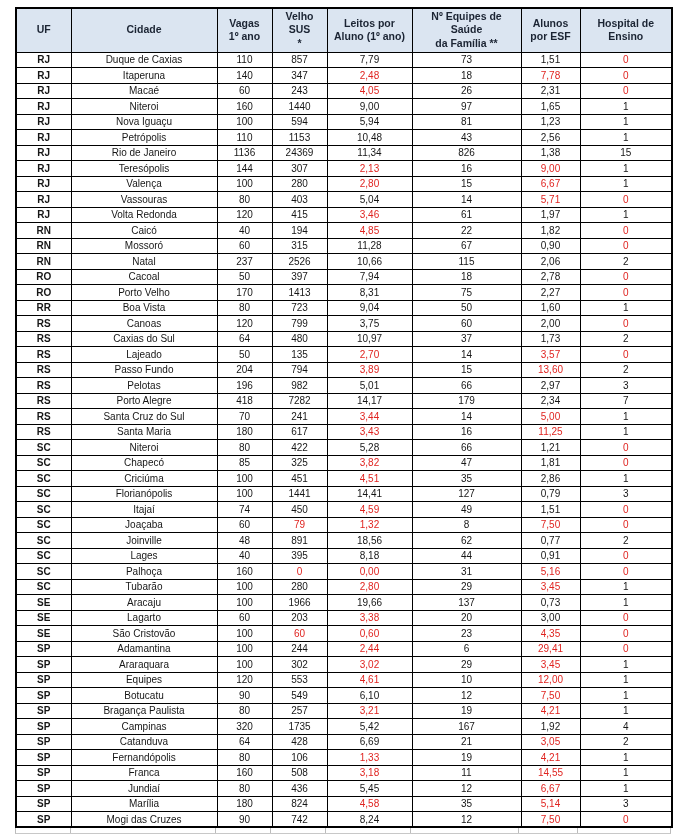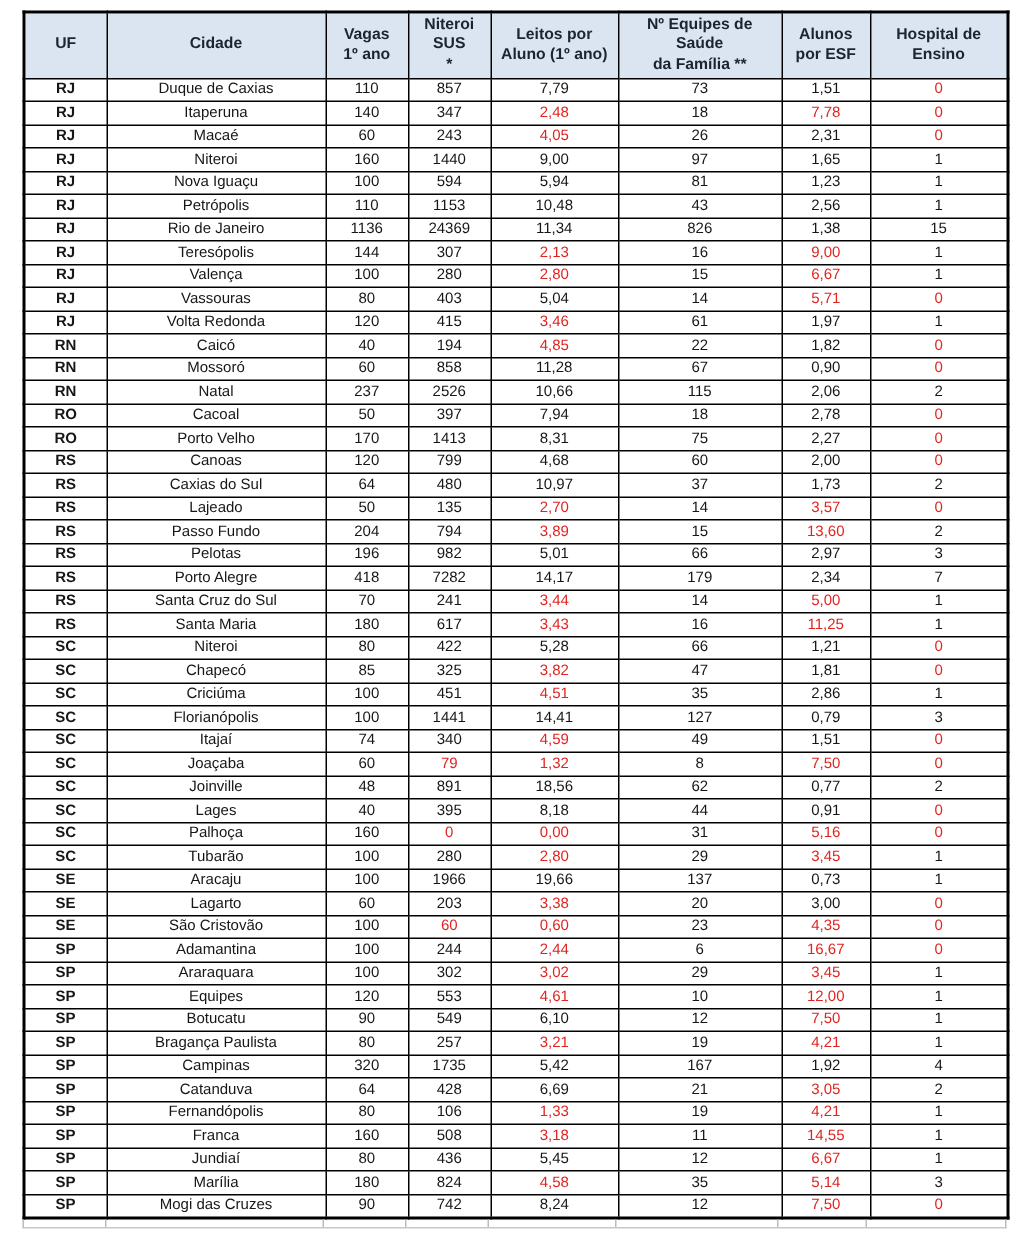--- a/index.html
+++ b/index.html
@@ -95,21 +95,21 @@
           <col class="c-eqp">
           <col class="c-ape">
           <col class="c-hos">
       </colgroup>
       <thead>
         <tr>
             <th>UF</th>
             <th>Cidade</th>
             <th>Vagas
 1º ano</th>
-            <th>Niteroi SUS
+            <th>Velho SUS
 *</th>
             <th>Leitos por
 Aluno (1º ano)</th>
             <th>Nº Equipes de Saúde
 da Família **</th>
             <th>Alunos
 por ESF</th>
             <th>Hospital de
 Ensino</th>
           </tr>
@@ -232,21 +232,21 @@
             <td class="col-leitos-sus">194</td>
             <td class="col-leitos-por-aluno red">4,85</td>
             <td class="col-equipes-saude-familia">22</td>
             <td class="col-alunos-por-esf">1,82</td>
             <td class="col-hospital-ensino red">0</td>
           </tr>
           <tr>
             <td class="col-uf">RN</td>
             <td class="col-cidade">Mossoró</td>
             <td class="col-vagas-1ano">60</td>
-            <td class="col-leitos-sus">858</td>
+            <td class="col-leitos-sus">315</td>
             <td class="col-leitos-por-aluno">11,28</td>
             <td class="col-equipes-saude-familia">67</td>
             <td class="col-alunos-por-esf">0,90</td>
             <td class="col-hospital-ensino red">0</td>
           </tr>
           <tr>
             <td class="col-uf">RN</td>
             <td class="col-cidade">Natal</td>
             <td class="col-vagas-1ano">237</td>
             <td class="col-leitos-sus">2526</td>
@@ -269,25 +269,35 @@
             <td class="col-uf">RO</td>
             <td class="col-cidade">Porto Velho</td>
             <td class="col-vagas-1ano">170</td>
             <td class="col-leitos-sus">1413</td>
             <td class="col-leitos-por-aluno">8,31</td>
             <td class="col-equipes-saude-familia">75</td>
             <td class="col-alunos-por-esf">2,27</td>
             <td class="col-hospital-ensino red">0</td>
           </tr>
           <tr>
+            <td class="col-uf">RR</td>
+            <td class="col-cidade">Boa Vista</td>
+            <td class="col-vagas-1ano">80</td>
+            <td class="col-leitos-sus">723</td>
+            <td class="col-leitos-por-aluno">9,04</td>
+            <td class="col-equipes-saude-familia">50</td>
+            <td class="col-alunos-por-esf">1,60</td>
+            <td class="col-hospital-ensino">1</td>
+          </tr>
+          <tr>
             <td class="col-uf">RS</td>
             <td class="col-cidade">Canoas</td>
             <td class="col-vagas-1ano">120</td>
             <td class="col-leitos-sus">799</td>
-            <td class="col-leitos-por-aluno">4,68</td>
+            <td class="col-leitos-por-aluno">3,75</td>
             <td class="col-equipes-saude-familia">60</td>
             <td class="col-alunos-por-esf">2,00</td>
             <td class="col-hospital-ensino red">0</td>
           </tr>
           <tr>
             <td class="col-uf">RS</td>
             <td class="col-cidade">Caxias do Sul</td>
             <td class="col-vagas-1ano">64</td>
             <td class="col-leitos-sus">480</td>
             <td class="col-leitos-por-aluno">10,97</td>
@@ -392,21 +402,21 @@
             <td class="col-leitos-sus">1441</td>
             <td class="col-leitos-por-aluno">14,41</td>
             <td class="col-equipes-saude-familia">127</td>
             <td class="col-alunos-por-esf">0,79</td>
             <td class="col-hospital-ensino">3</td>
           </tr>
           <tr>
             <td class="col-uf">SC</td>
             <td class="col-cidade">Itajaí</td>
             <td class="col-vagas-1ano">74</td>
-            <td class="col-leitos-sus">340</td>
+            <td class="col-leitos-sus">450</td>
             <td class="col-leitos-por-aluno red">4,59</td>
             <td class="col-equipes-saude-familia">49</td>
             <td class="col-alunos-por-esf">1,51</td>
             <td class="col-hospital-ensino red">0</td>
           </tr>
           <tr>
             <td class="col-uf">SC</td>
             <td class="col-cidade">Joaçaba</td>
             <td class="col-vagas-1ano">60</td>
             <td class="col-leitos-sus red">79</td>
@@ -485,21 +495,21 @@
             <td class="col-alunos-por-esf red">4,35</td>
             <td class="col-hospital-ensino red">0</td>
           </tr>
           <tr>
             <td class="col-uf">SP</td>
             <td class="col-cidade">Adamantina</td>
             <td class="col-vagas-1ano">100</td>
             <td class="col-leitos-sus">244</td>
             <td class="col-leitos-por-aluno red">2,44</td>
             <td class="col-equipes-saude-familia">6</td>
-            <td class="col-alunos-por-esf red">16,67</td>
+            <td class="col-alunos-por-esf red">29,41</td>
             <td class="col-hospital-ensino red">0</td>
           </tr>
           <tr>
             <td class="col-uf">SP</td>
             <td class="col-cidade">Araraquara</td>
             <td class="col-vagas-1ano">100</td>
             <td class="col-leitos-sus">302</td>
             <td class="col-leitos-por-aluno red">3,02</td>
             <td class="col-equipes-saude-familia">29</td>
             <td class="col-alunos-por-esf red">3,45</td>

